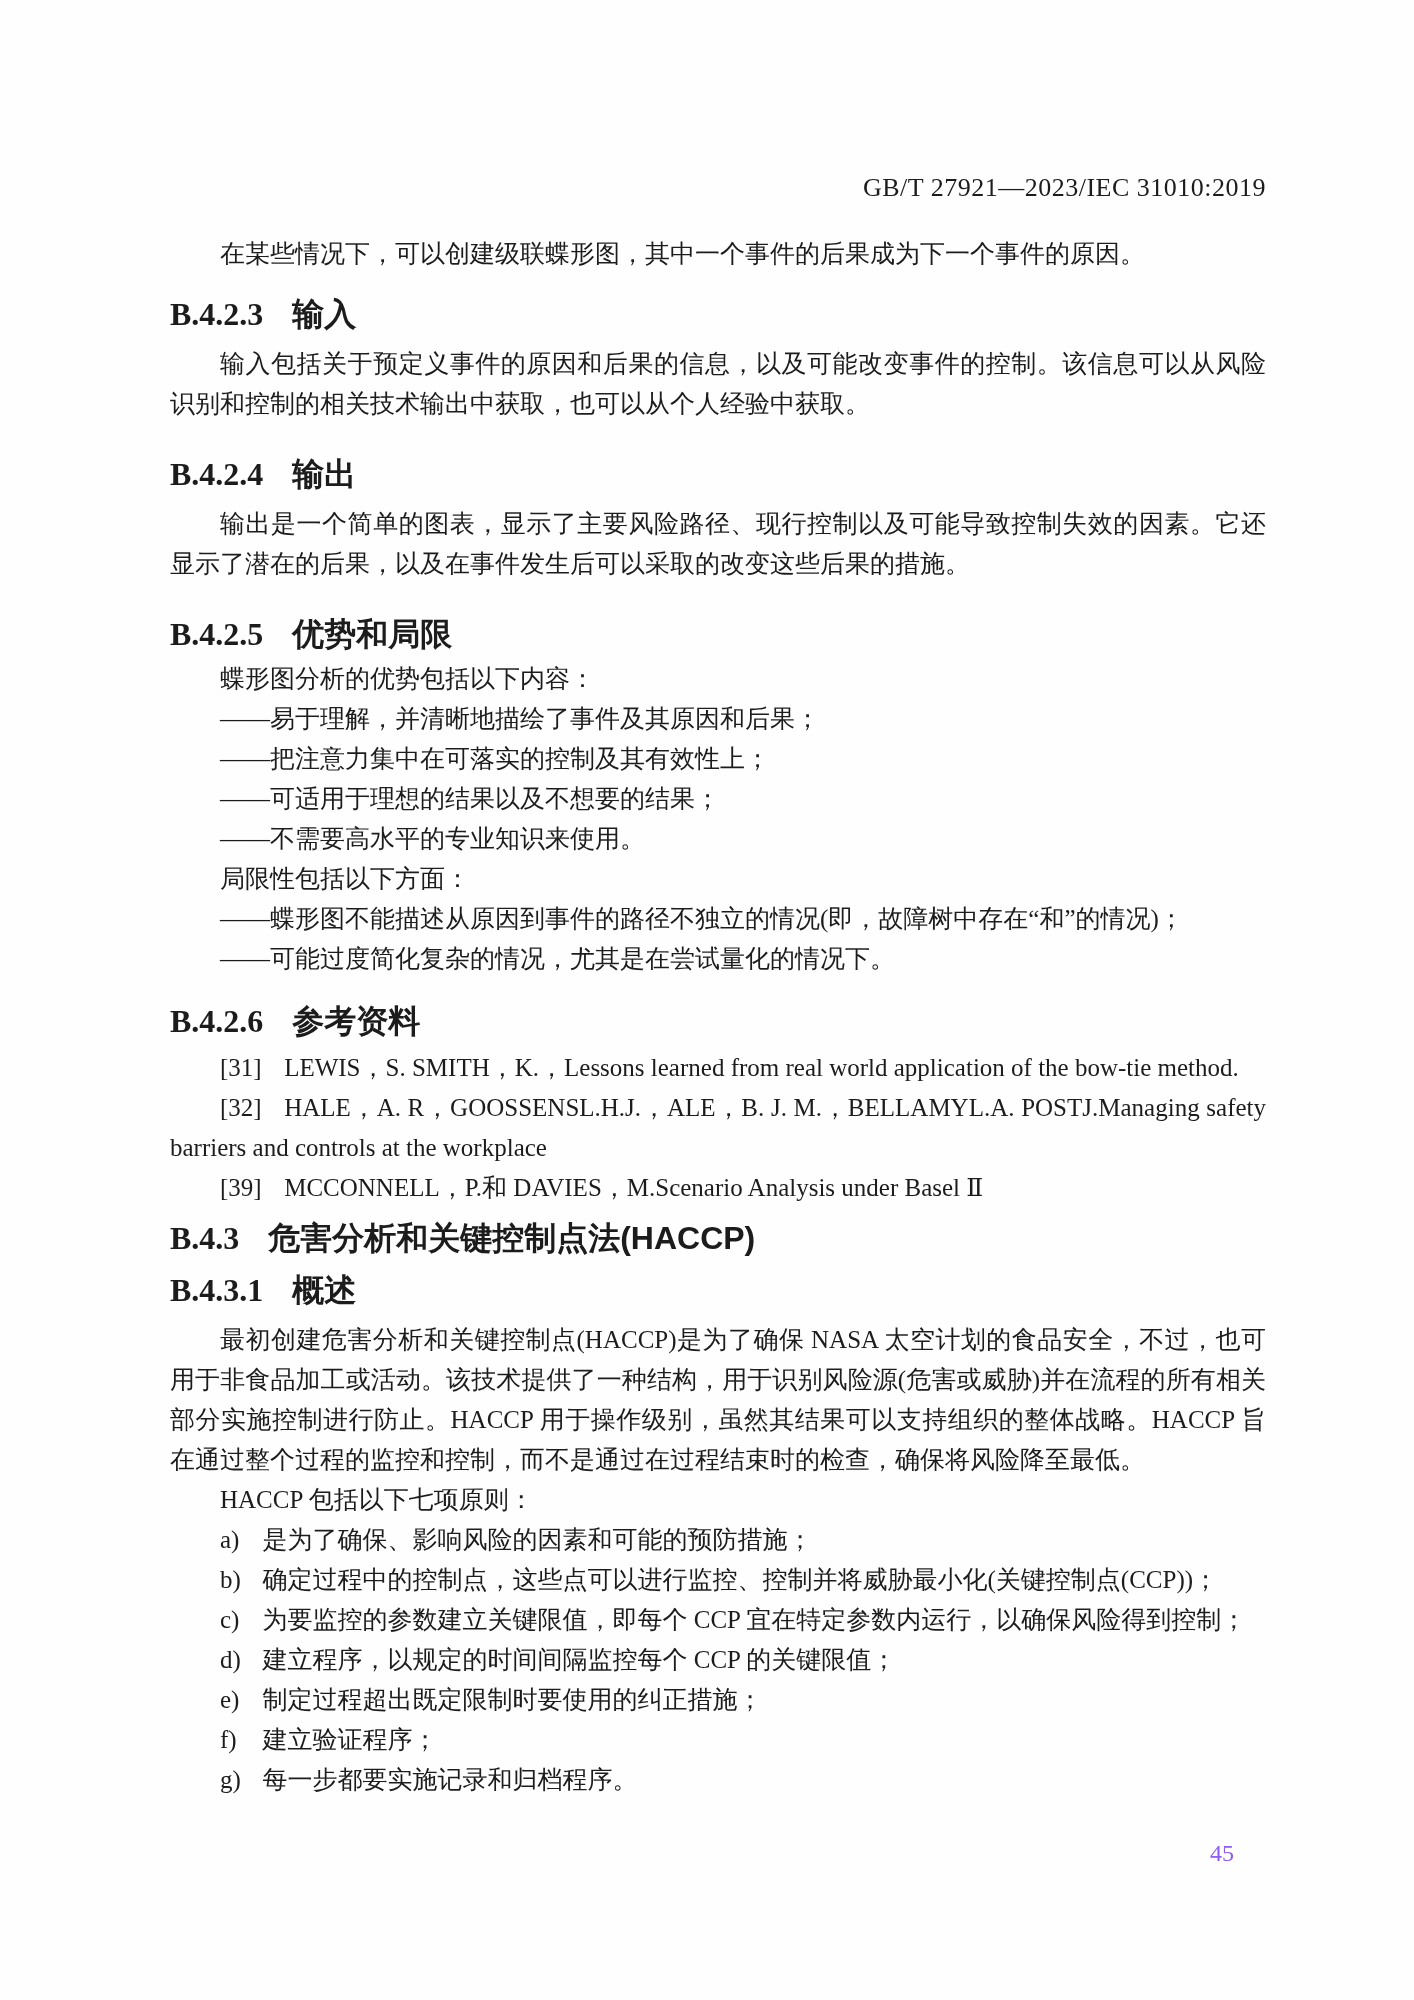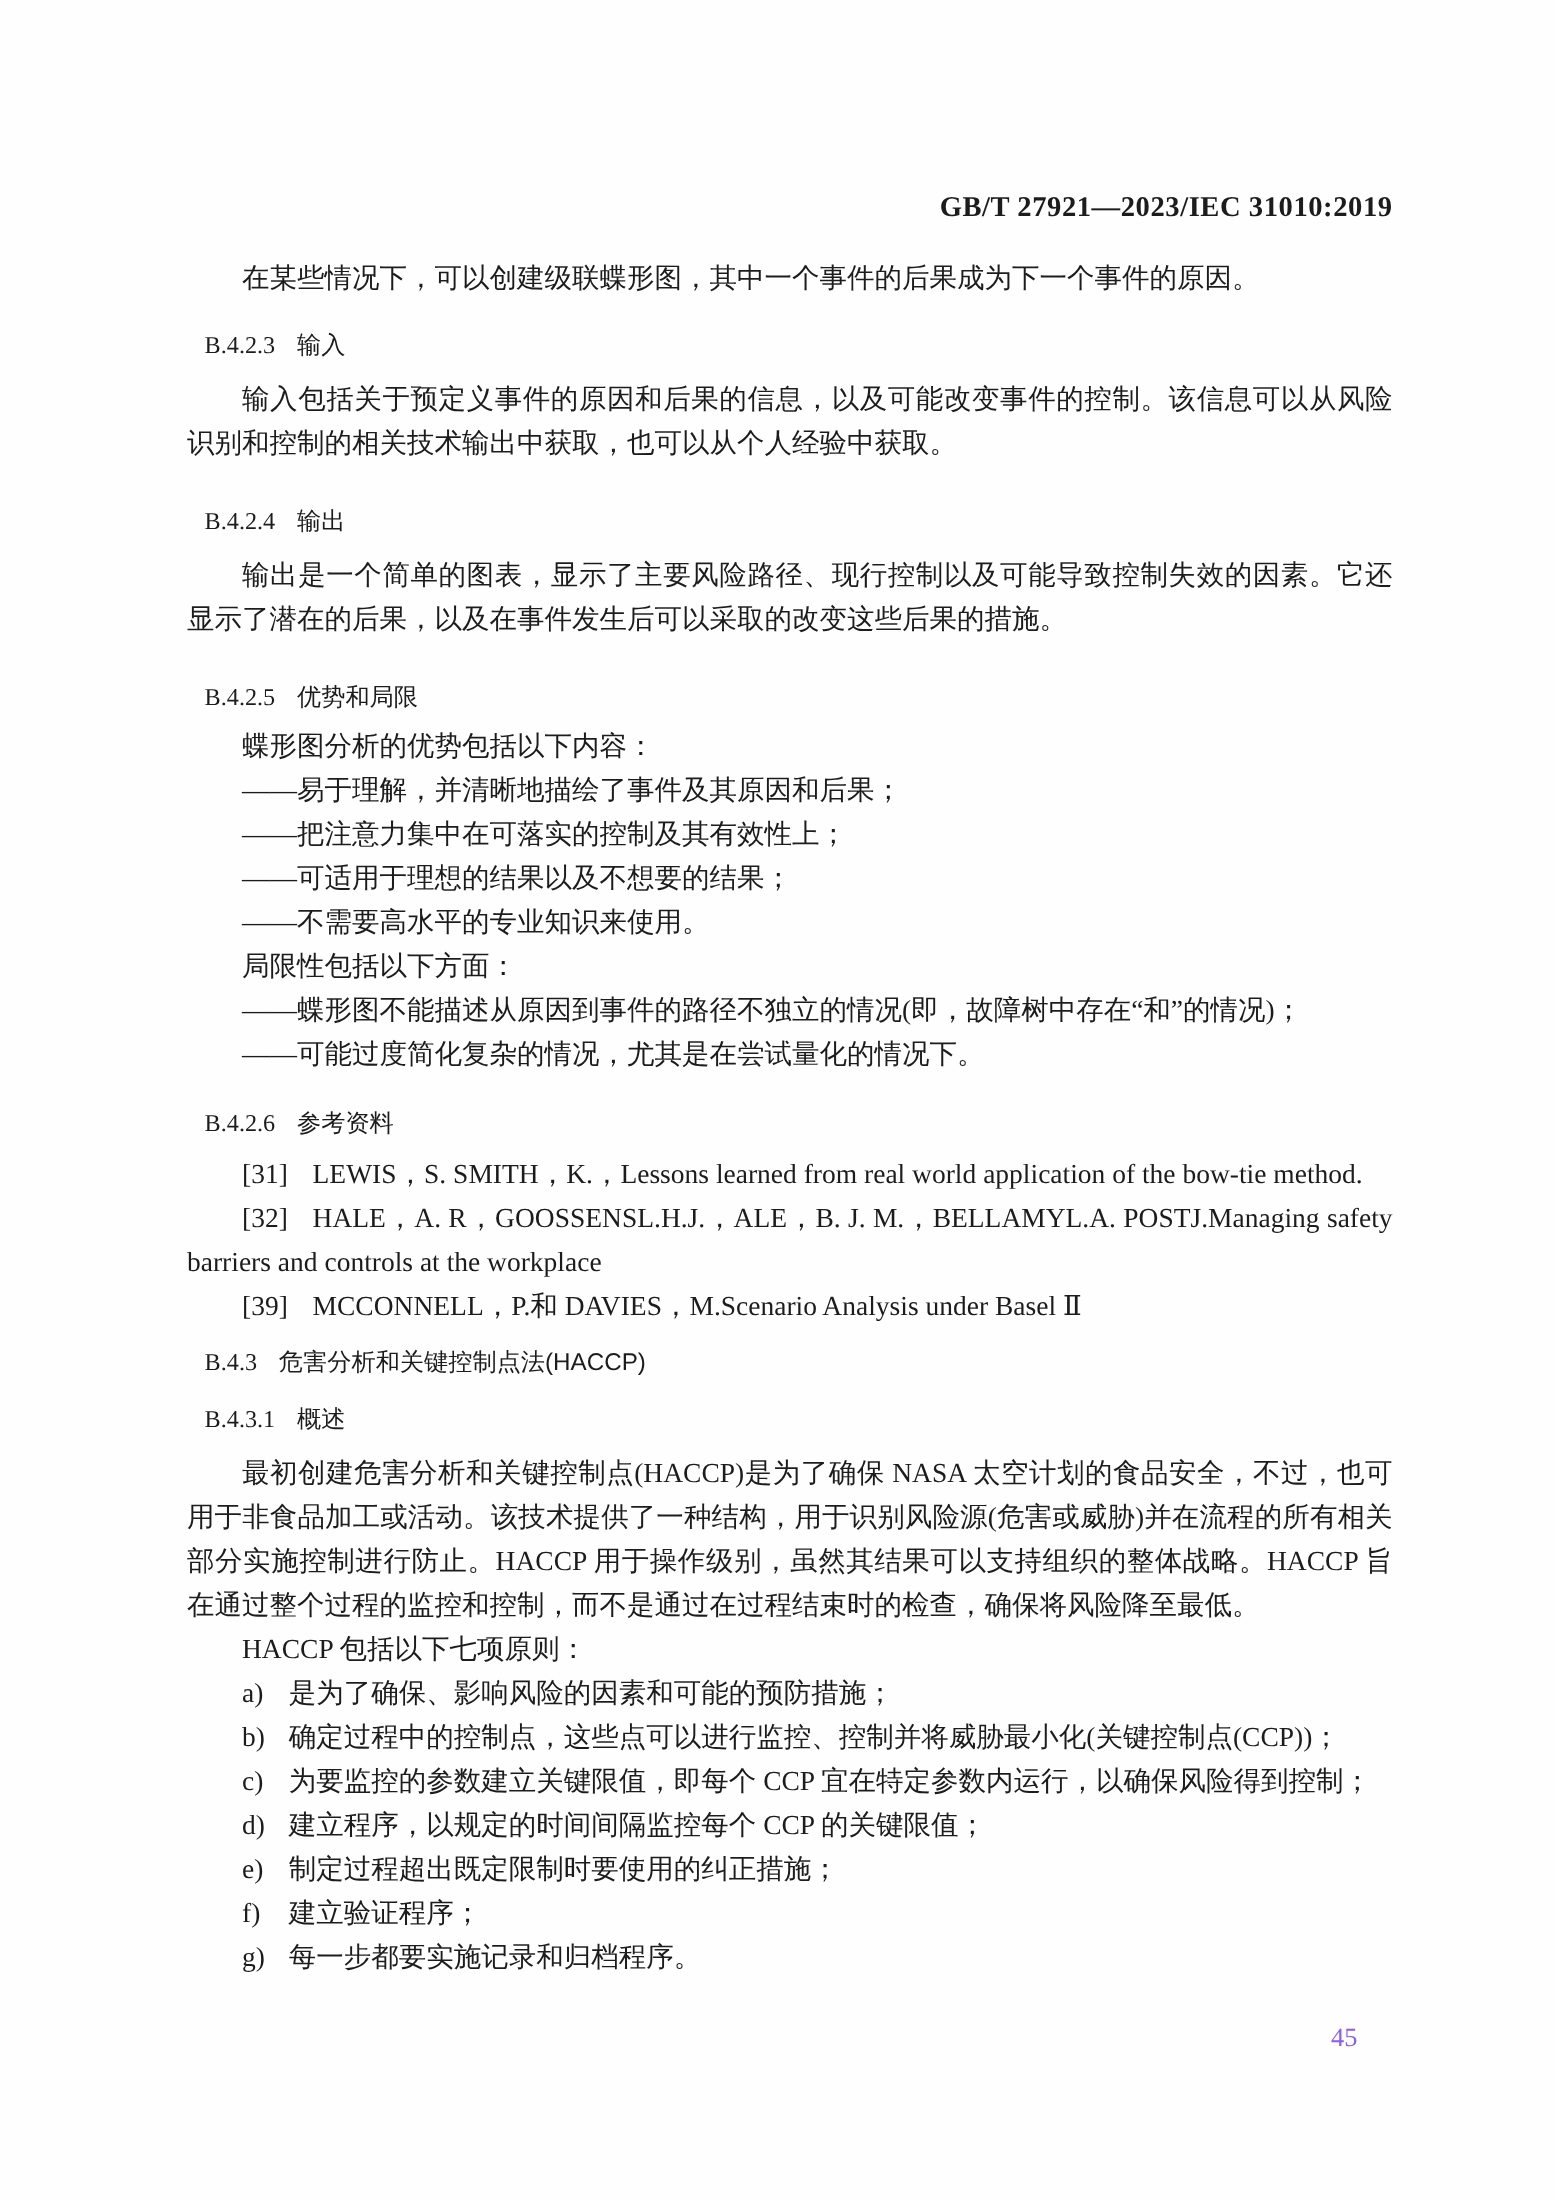--- a/index.html
+++ b/index.html
@@ -11,40 +11,39 @@
     margin: 0 auto;
     background: #fefefe;
     color: #1c1c1c;
     font-family: "Liberation Serif", "DejaVu Serif", serif;
     overflow: hidden;
   }
   .content { padding: 168px 148px 0 170px; }
 
   .doc-header {
     text-align: right;
-    font-weight: bold;
+    font-weight: normal;
     font-size: 26px;
     line-height: 40px;
     letter-spacing: 0.5px;
     font-family: "Liberation Serif", "DejaVu Serif", serif;
   }
 
   p.body {
     font-size: 25px;
     line-height: 40px;
     text-align: justify;
     text-indent: 2em;
   }
   p.lead { font-size: 25px; line-height: 40px; text-indent: 2em; }
 
   .heading {
-    font-size: 22px;
+    font-size: 32px;
     line-height: 40px;
-    font-weight: normal;
-    margin-left: 16px;
+    font-weight: bold;
   }
   .heading .h-num { font-family: "Liberation Serif", "DejaVu Serif", serif; }
   .heading .h-title {
     font-family: "Liberation Sans", "DejaVu Sans", sans-serif;
     margin-left: 0.9em;
   }
 
   .dash-item {
     font-size: 25px;
     line-height: 40px;

